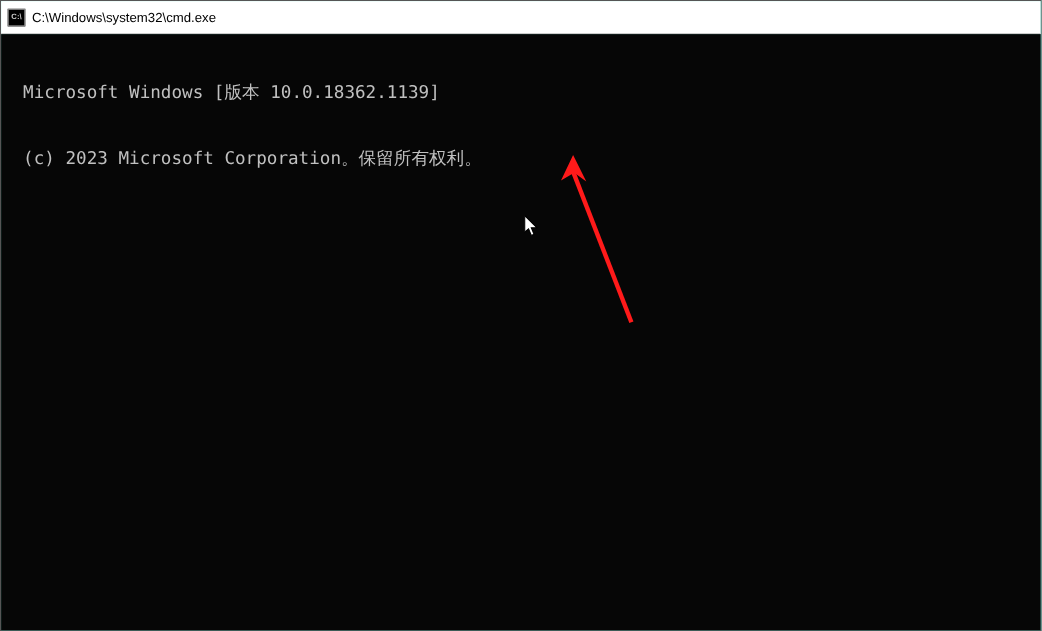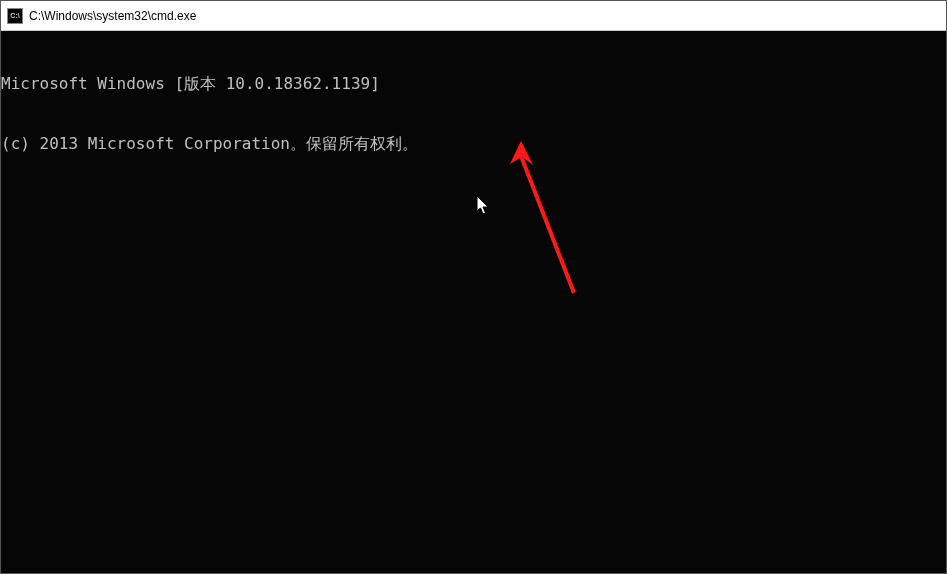--- a/index.html
+++ b/index.html
@@ -49,21 +49,21 @@
       color: #000;
       letter-spacing: 0;
     }
     .terminal {
       flex: 1;
       background: #060606;
       color: #c0c0c0;
       font-family: "NSimSun", "SimSun", Consolas, monospace;
       font-size: 16px;
       line-height: 20px;
-      padding: 3px 0;
+      padding: 3px 20px;
       overflow: hidden;
       position: relative;
       white-space: pre;
     }
     .terminal-line {
       white-space: pre;
     }
     .prompt-line {
       white-space: pre;
     }
@@ -97,21 +97,21 @@
 
 <div class="window">
   <div class="titlebar">
     <div class="titlebar-icon">
       <span style="font-size:7px;" title="C:\">C:\</span>
     </div>
     <span class="titlebar-text">C:\Windows\system32\cmd.exe</span>
   </div>
   <div class="terminal">
     <div class="terminal-line">Microsoft Windows [版本 10.0.18362.1139]</div>
-    <div class="terminal-line">(c) 2013 Microsoft Corporation。保留所有权利。</div>
+    <div class="terminal-line">(c) 2023 Microsoft Corporation。保留所有权利。</div>
     <div class="terminal-line"></div>
 
     
     <svg class="mouse-cursor" width="14" height="20" viewBox="0 0 14 20">
       <path d="M0,0 L0,15 L3.5,12 L6,18 L8.5,17 L6,11 L11,11 Z" fill="#ffffff" stroke="#000" stroke-width="1"></path>
     </svg>
 
     
     <svg class="arrow-annotation" width="90" height="170" viewBox="0 0 90 170">
       <defs>

